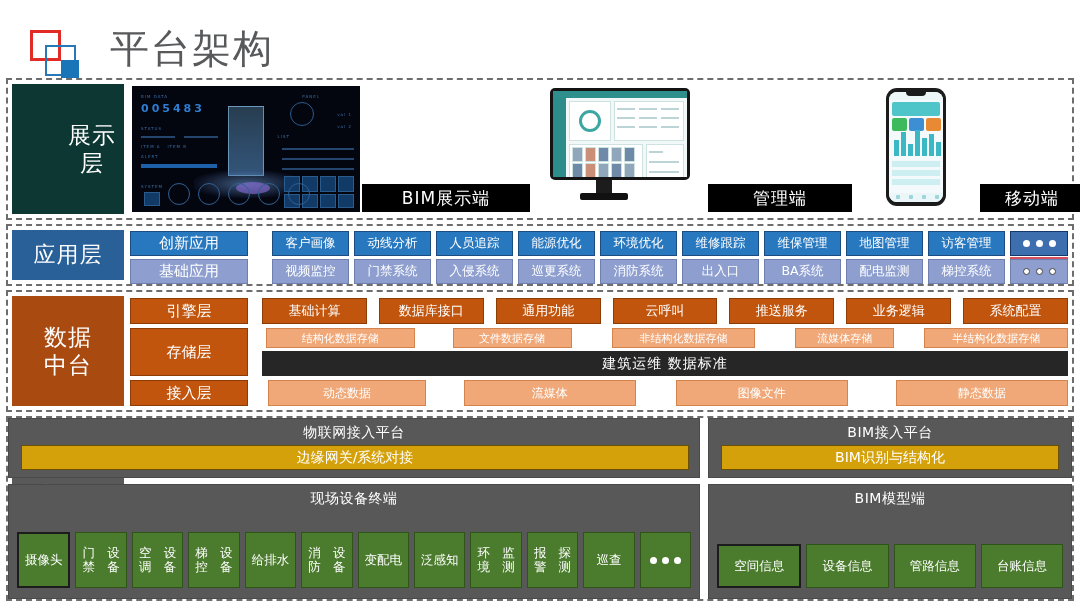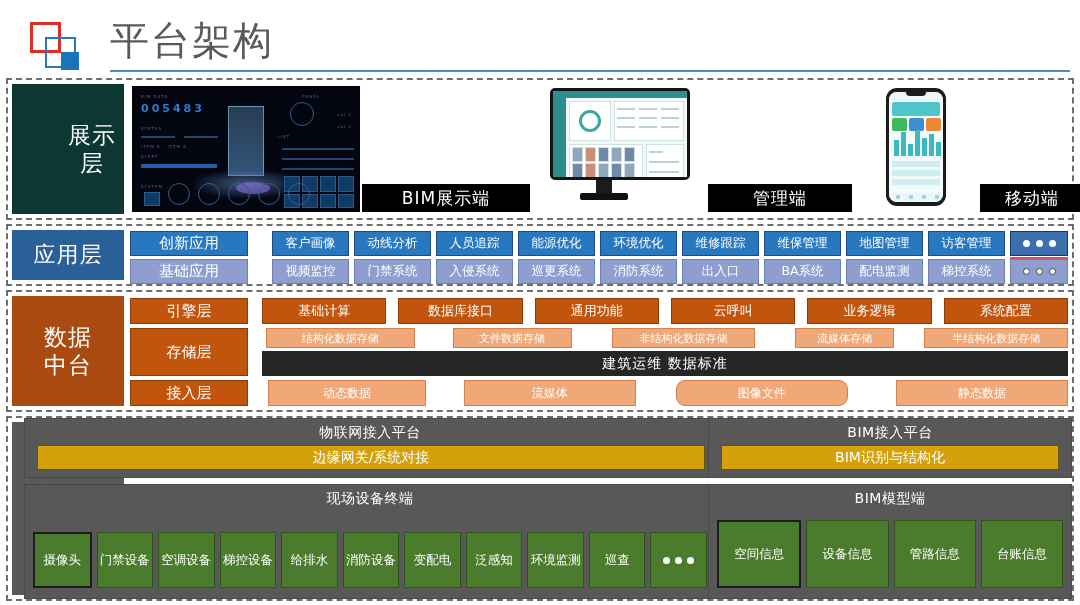--- a/index.html
+++ b/index.html
@@ -5,21 +5,21 @@
   * { box-sizing: border-box; margin: 0; padding: 0; }
   body {
     width: 1080px; height: 605px;
     background: #ffffff;
     font-family: "DejaVu Sans", "Liberation Sans", sans-serif;
     overflow: hidden;
     position: relative;
   }
 
   
-  .header { position: absolute; left: 0; top: 8px; width: 924px; height: 72px; text-decoration: underline; }
+  .header { position: absolute; left: 0; top: 16px; width: 924px; height: 72px; text-decoration: underline; }
   .logo-wrap { position: absolute; left: 28px; top: 12px; width: 72px; height: 52px; }
   .logo-sq-red {
     position: absolute; left: 2px; top: 2px; width: 31px; height: 31px;
     border: 3px solid #e02b26; background: #fff;
   }
   .logo-sq-blue {
     position: absolute; left: 17px; top: 17px; width: 31px; height: 31px;
     border: 2px solid #2878b8; background: transparent;
   }
   .logo-sq-fill {
@@ -175,21 +175,21 @@
   }
   .acc-row { position: absolute; left: 0; right: 0; top: 84px; height: 26px; display: flex; }
   .acc-cell {
     background: #f0a878; border: 1px solid #d4834c; color: #ffffff; font-size: 12px;
     display: flex; align-items: center; justify-content: center; height: 100%;
   }
 
   
   #band-sense { top: 416px; height: 185px; }
   .sense-body { position: absolute; left: 0; right: 0; top: 0; bottom: 0; }
-  .sense-col-l { position: absolute; left: 16px; width: 664px; top: 0; bottom: 0; }
+  .sense-col-l { position: absolute; left: 0; width: 664px; top: 0; bottom: 0; }
   .sense-col-r { position: absolute; left: 700px; right: 0; top: 0; bottom: 0; }
 
   .grey-box { position: absolute; background: #585858; border: 1px solid #4a4a4a; }
   .gb-title {
     position: absolute; left: 0; right: 0; top: 5px; text-align: center;
     color: #ffffff; font-size: 14px; letter-spacing: .5px;
   }
   .gold-bar {
     position: absolute; background: #d4a10a; border: 1px solid #6a5005;
     color: #ffffff; font-size: 14px;
@@ -205,21 +205,21 @@
   .dev-row { position: absolute; left: 8px; right: 8px; bottom: 10px; height: 56px; display: flex; gap: 5px; }
   .dev-cell {
     flex: 1 1 0; background: #4b7b2c; border: 1px solid #2f5417; color: #ffffff;
     font-size: 12.5px; line-height: 1.12; text-align: center;
     display: flex; align-items: center; justify-content: center; min-width: 0;
   }
   .dev-cell.first { border: 2px solid #1c1c1c; }
   .dev-cell.dots3 { }
   .dev-dots { display:flex; gap:5px; }
   .dev-dot { width:7px; height:7px; border-radius:50%; background:#ffffff; }
-  .bimm-row { position: absolute; left: 8px; right: 8px; bottom: 10px; height: 68px; display: flex; gap: 5px; }
+  .bimm-row { position: absolute; left: 8px; right: 8px; bottom: 10px; height: 44px; display: flex; gap: 5px; }
   .bimm-cell {
     flex: 1 1 0; background: #4b7b2c; border: 1px solid #2f5417; color: #ffffff;
     font-size: 12.5px; line-height: 1.12; text-align: center;
     display: flex; align-items: center; justify-content: center;
   }
   .bimm-cell.first { border: 2px solid #1c1c1c; }
 </style>
 </head>
 <body>
 
@@ -410,38 +410,39 @@
       <div class="data-head dh3">接入层</div>
     </div>
 
     <div class="data-right">
 
       <div class="eng-row">
         <div class="eng-cell">基础计算</div>
         <div class="eng-cell">数据库接口</div>
         <div class="eng-cell">通用功能</div>
         <div class="eng-cell">云呼叫</div>
+        <div class="eng-cell">推送服务</div>
         <div class="eng-cell">业务逻辑</div>
         <div class="eng-cell">系统配置</div>
       </div>
 
       <div class="sto-row">
         <div class="sto-cell" style="margin-left:4px;width:150px;">结构化数据存储</div>
         <div class="sto-cell" style="margin-left:38px;width:120px;">文件数据存储</div>
         <div class="sto-cell" style="margin-left:40px;width:145px;">非结构化数据存储</div>
         <div class="sto-cell" style="margin-left:40px;width:100px;">流媒体存储</div>
         <div class="sto-cell" style="margin-left:30px;width:145px;">半结构化数据存储</div>
       </div>
 
       <div class="std-bar">建筑运维 数据标准</div>
 
       <div class="acc-row">
         <div class="acc-cell" style="margin-left:6px;width:165px;">动态数据</div>
         <div class="acc-cell" style="margin-left:38px;width:180px;">流媒体</div>
-        <div class="acc-cell" style="margin-left:40px;width:180px;border-radius:9px;">图像文件</div>
+        <div class="acc-cell" style="margin-left:40px;width:180px;">图像文件</div>
         <div class="acc-cell" style="margin-left:48px;width:180px;text-align:center;">静态数据</div>
       </div>
 
     </div>
   </div>
 </div>
 
 <div class="band" id="band-sense" style="top:416px;height:185px;right:6px;">
   <div class="band-label lbl-sense">
     <div>
@@ -488,20 +489,24 @@
               <div>变配</div>
               <div>电</div>
             </div>
           <div class="dev-cell">
               <div>泛感</div>
               <div>知</div>
             </div>
           <div class="dev-cell">
               <div>环境</div>
               <div>监测</div>
+            </div>
+          <div class="dev-cell">
+              <div>报警</div>
+              <div>探测</div>
             </div>
           <div class="dev-cell">巡查</div>
           <div class="dev-cell dots3">
             <span class="dev-dots">
               <span class="dev-dot"></span>
                 <span class="dev-dot"></span>
                 <span class="dev-dot"></span>
             </span>
           </div>
         </div>

